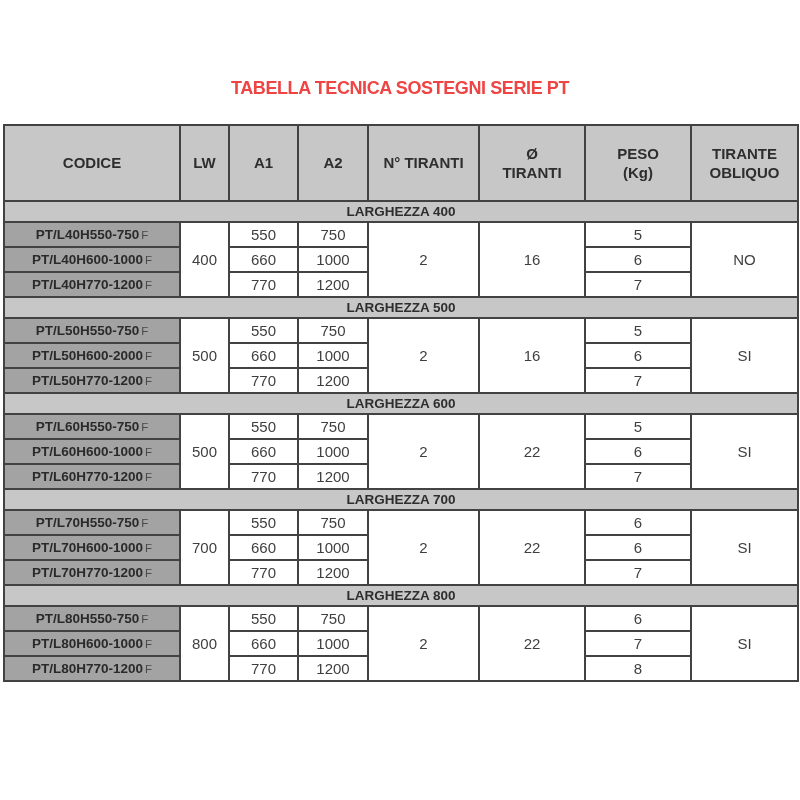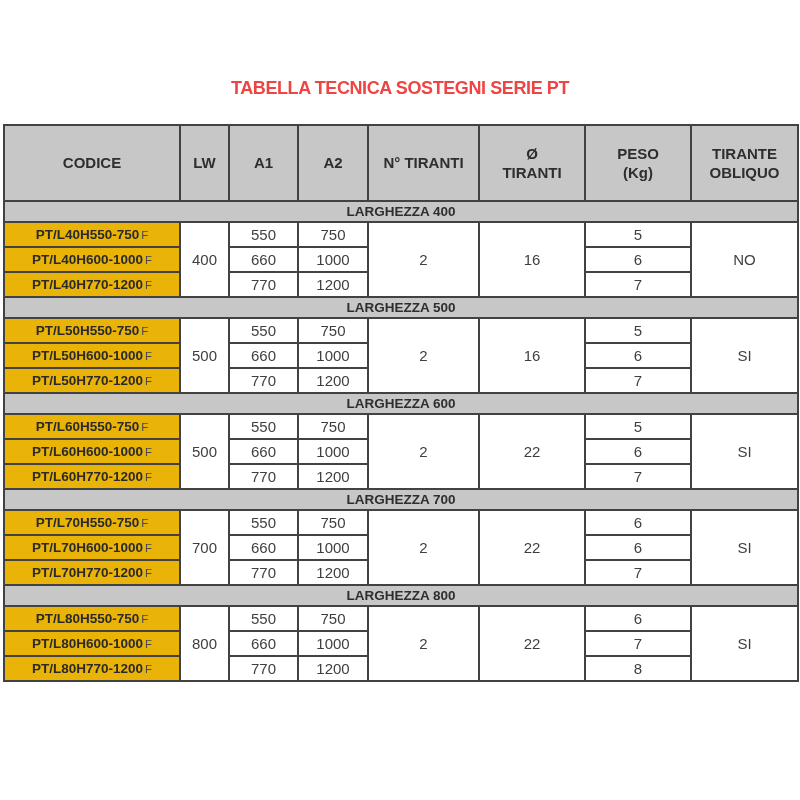--- a/index.html
+++ b/index.html
@@ -24,21 +24,21 @@
   .spec thead th{
     background:#c7c7c7;font-size:15px;line-height:1.3;
     font-weight:bold;color:#2e2e2e;
   }
   tr.band{height:21px;padding-left:25px;}
   tr.band td{
     background:#c7c7c7;font-weight:bold;font-size:13.5px;color:#2e2e2e;
   }
   tbody tr.datarow{height:25px;}
   td.codice{
-    background:#eab308;font-weight:bold;font-size:13.5px;color:#2a2a2a;
+    background:#a3a3a3;font-weight:bold;font-size:13.5px;color:#2a2a2a;
     white-space:nowrap;
   }
   td.codice .suffix{
     font-weight:normal;font-size:11.5px;color:#4a4a4a;margin-left:2px;
   }
   td.val{
     background:#ffffff;font-weight:normal;font-size:15px;color:#3f3f3f;
   }
 </style>
 </head>
@@ -103,21 +103,21 @@
           <td class="codice"><span>PT/L50H550-750</span><span class="suffix">F</span></td>
           <td class="val" rowspan="3">500</td>
           <td class="val">550</td>
           <td class="val">750</td>
           <td class="val" rowspan="3">2</td>
           <td class="val" rowspan="3">16</td>
           <td class="val">5</td>
           <td class="val" rowspan="3">SI</td>
         </tr>
         <tr class="datarow">
-          <td class="codice"><span>PT/L50H600-1000</span><span class="suffix">F</span></td>
+          <td class="codice"><span>PT/L50H600-2000</span><span class="suffix">F</span></td>
           <td class="val">660</td>
           <td class="val">1000</td>
           <td class="val">6</td>
         </tr>
         <tr class="datarow">
           <td class="codice"><span>PT/L50H770-1200</span><span class="suffix">F</span></td>
           <td class="val">770</td>
           <td class="val">1200</td>
           <td class="val">7</td>
         </tr>

